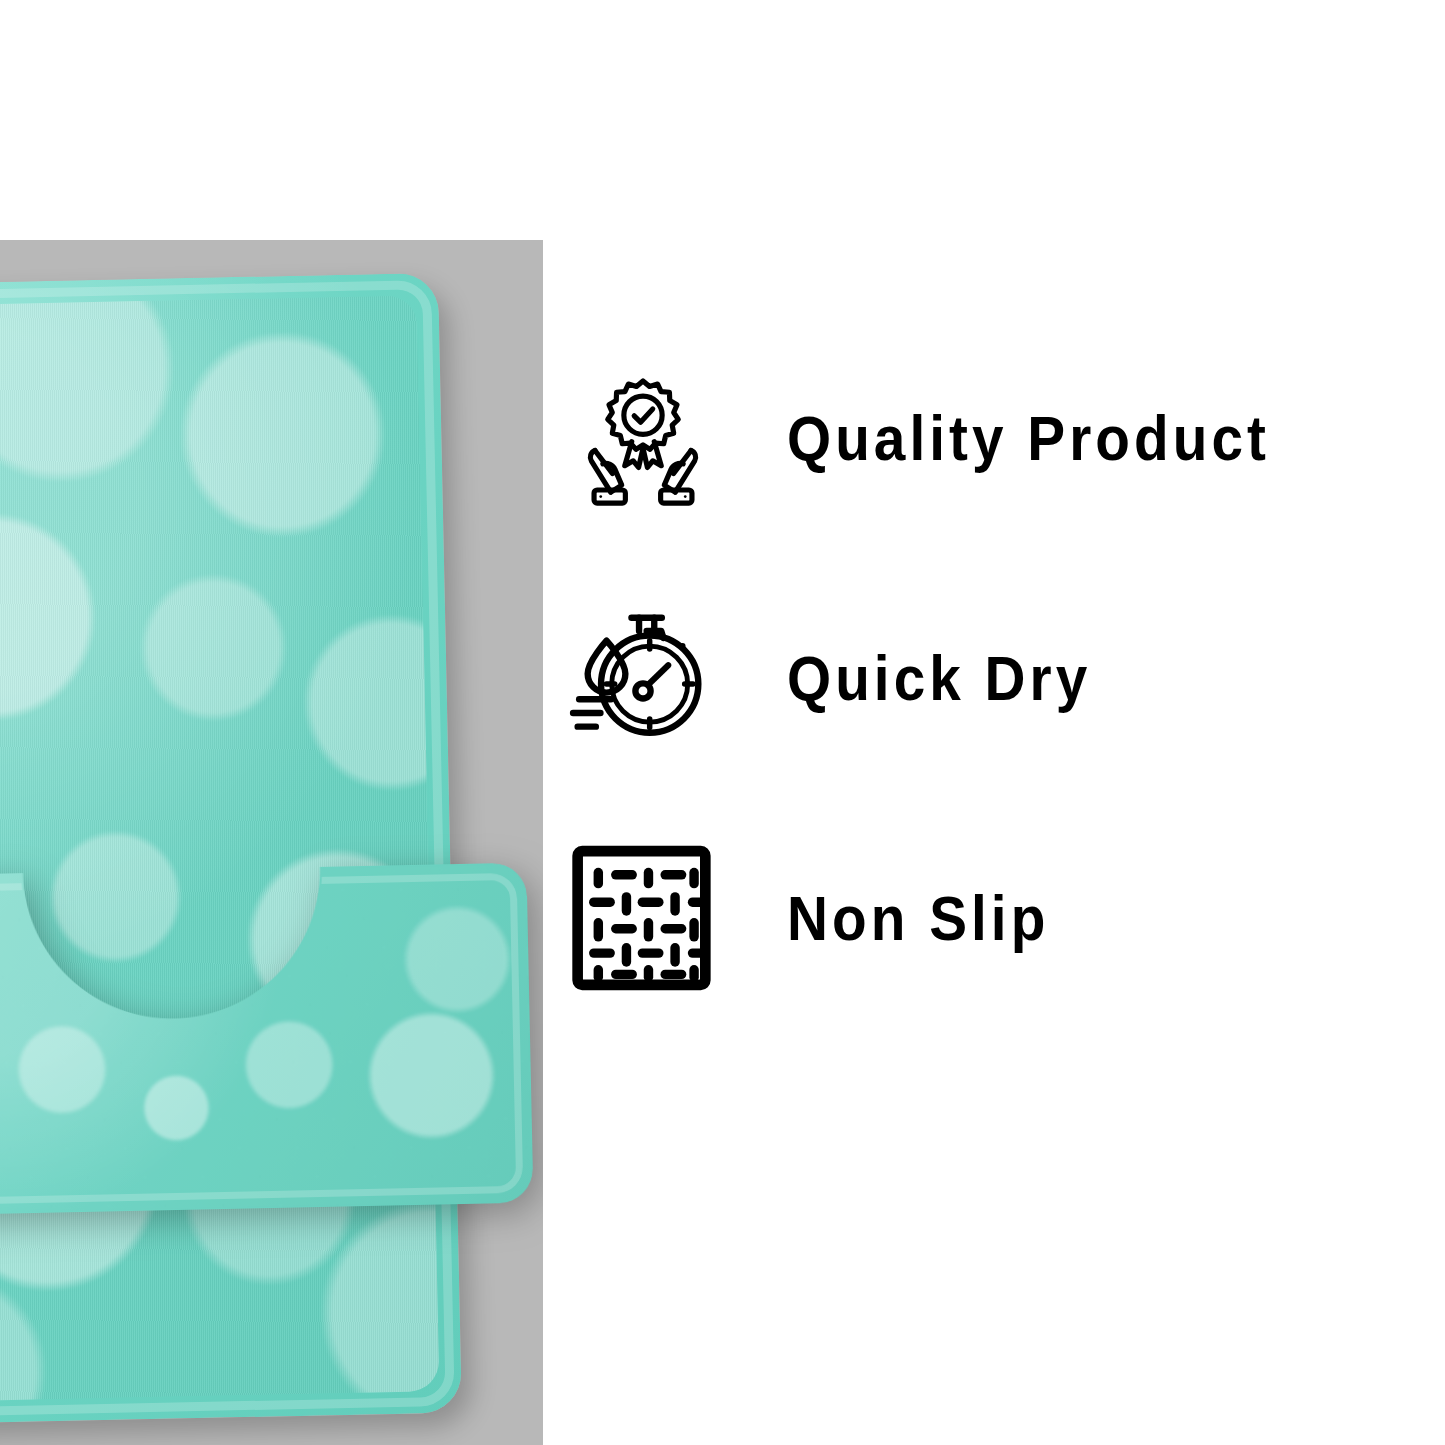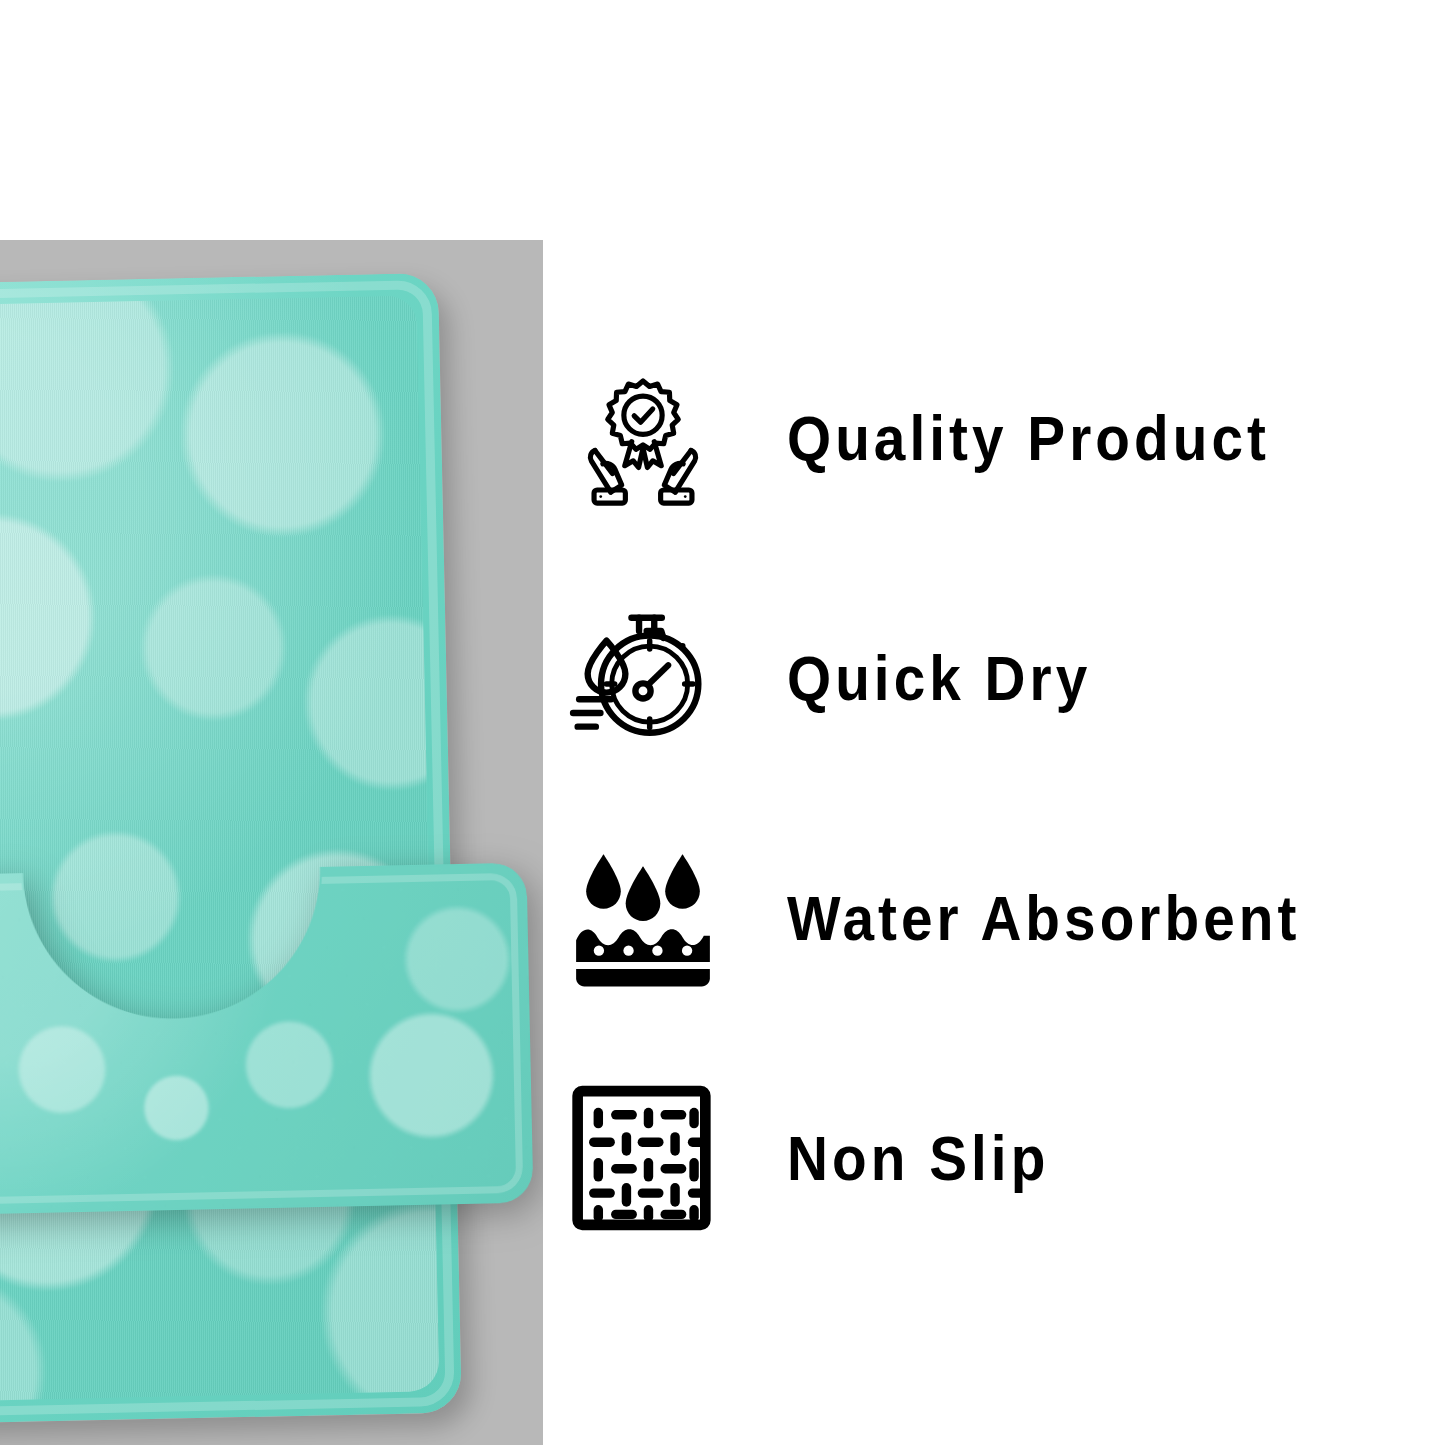--- a/index.html
+++ b/index.html
@@ -278,55 +278,20 @@
                    C38.4 39.0 26.0 25.4 26.0 25.4 Z"></path>
 
           <path d="M8.0 64.0 L29.0 64.0"></path>
           <path d="M4.0 73.0 L22.0 73.0"></path>
           <path d="M7.0 82.0 L19.0 82.0"></path>
         </svg>
       </div>
       <div class="feature-label">Quick Dry</div>
     </div>
 
-    <div class="feature-row">
-      <div class="feature-icon">
-        <svg width="152" height="152" viewBox="0 0 100 100">
-          <g fill="#000">
-
-            <path d="M24.0 8.0 C24.0 8.0 12.6 24.6 12.6 32.4 C12.6 38.8 17.7 43.9 24.0 43.9
-                     C30.3 43.9 35.4 38.8 35.4 32.4 C35.4 24.6 24.0 8.0 24.0 8.0 Z"></path>
-            <path d="M50.0 16.0 C50.0 16.0 38.6 32.6 38.6 40.4 C38.6 46.8 43.7 51.9 50.0 51.9
-                     C56.3 51.9 61.4 46.8 61.4 40.4 C61.4 32.6 50.0 16.0 50.0 16.0 Z"></path>
-            <path d="M76.0 8.0 C76.0 8.0 64.6 24.6 64.6 32.4 C64.6 38.8 69.7 43.9 76.0 43.9
-                     C82.3 43.9 87.4 38.8 87.4 32.4 C87.4 24.6 76.0 8.0 76.0 8.0 Z"></path>
-
-            <path d="M6.0 64.6
-                     C10.0 55.6 16.0 55.6 20.0 62.6
-                     C24.0 69.6 30.0 69.6 34.0 62.6
-                     C38.0 55.6 44.0 55.6 48.0 62.6
-                     C52.0 69.6 58.0 69.6 62.0 62.6
-                     C66.0 55.6 72.0 55.6 76.0 62.6
-                     C80.0 69.6 86.0 69.6 90.0 61.6
-                     L94.0 61.6 L94.0 79.0 L6.0 79.0 Z"></path>
-
-            <path d="M6.0 83.6 L94.0 83.6 L94.0 89.6 C94.0 92.6 91.6 95.0 88.6 95.0
-                     L11.4 95.0 C8.4 95.0 6.0 92.6 6.0 89.6 Z"></path>
-          </g>
-
-          <g fill="#ffffff">
-            <circle cx="21.0" cy="71.5" r="3.4"></circle>
-            <circle cx="40.5" cy="71.5" r="3.4"></circle>
-            <circle cx="59.5" cy="71.5" r="3.4"></circle>
-            <circle cx="79.0" cy="71.5" r="3.4"></circle>
-          </g>
-        </svg>
-      </div>
-      <div class="feature-label">Water Absorbent</div>
-    </div>
 
     <div class="feature-row">
       <div class="feature-icon">
         <svg width="152" height="152" viewBox="0 0 100 100">
 
           <rect x="7" y="6" width="84" height="88" rx="3" fill="none" stroke="#000" stroke-width="7"></rect>
 
           <g fill="#000">
 
             <rect x="17.5" y="17.0" width="6.2" height="13.5" rx="3.1"></rect>

